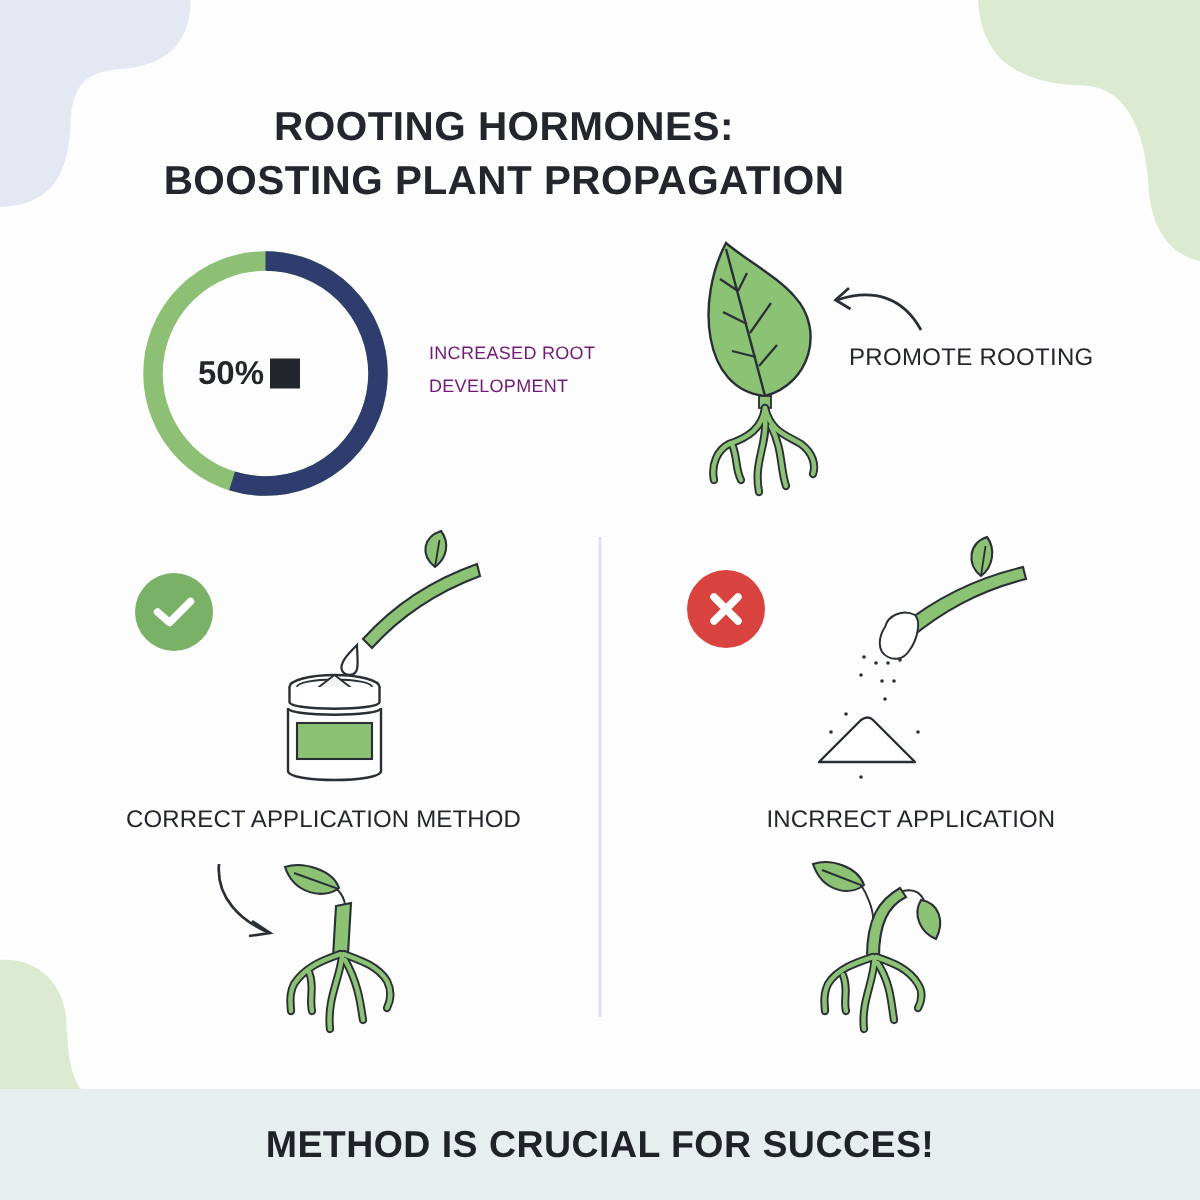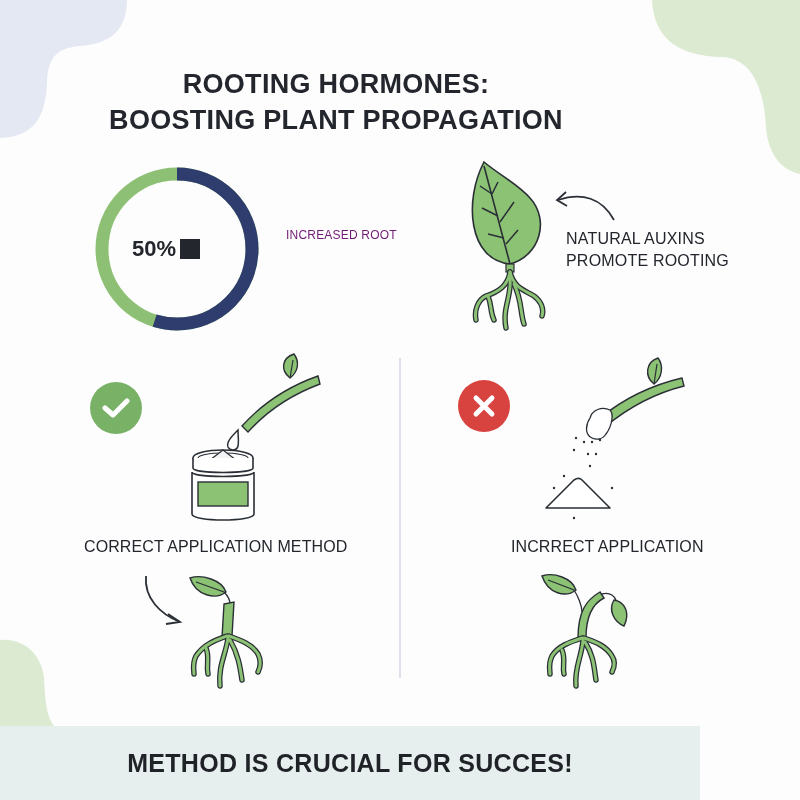--- a/index.html
+++ b/index.html
@@ -37,21 +37,21 @@
     display:flex; align-items:center; justify-content:center;
   }
   .badge.ok { left:90px; top:382px; background:#79b266; }
   .badge.bad { left:458px; top:380px; background:#d9433f; }
   .caption {
     position:absolute; font-size:16px; font-weight:400; color:#23262c; letter-spacing:0.1px;text-align:center;
   }
   .cap-correct { left:84px; top:538px; }
   .cap-incorrect { left:511px; top:538px; }
   .footer {
-    position:absolute; left:0; top:726px; width:700px; height:74px; background:#e7eeee;
+    position:absolute; left:0; top:726px; width:800px; height:74px; background:#e7eeee;
     display:flex; align-items:center; justify-content:center;
   }
   .footer span { font-size:25px; font-weight:700; color:#1f2227; letter-spacing:0.3px; }
   svg.ill { position:absolute; overflow:visible; }
 </style>
 </head>
 <body>
 
 <svg class="blob" style="left:0;top:0" width="130" height="140" viewBox="0 0 130 140">
   <path d="M0 0 H127 C127 30 110 44 80 46 C56 48 48 58 47 82 C46 115 35 137 0 138 Z" fill="#e3e8f2"></path>
@@ -71,20 +71,21 @@
 <svg class="ring" viewBox="0 0 170 170">
   <circle cx="85" cy="85" r="75" fill="none" stroke="#8dc074" stroke-width="13"></circle>
   <circle cx="85" cy="85" r="75" fill="none" stroke="#2f3c6e" stroke-width="13" stroke-dasharray="258 471" stroke-dashoffset="0" transform="rotate(-90 85 85)"></circle>
 </svg>
 <div class="ring-label">
   <span>50%</span>
   <span class="sq"></span>
 </div>
 <div class="stat-text">
   <div>INCREASED ROOT</div>
+  <div>DEVELOPMENT</div>
 </div>
 
 <svg class="ill" style="left:470px;top:160px" width="90" height="175" viewBox="0 0 90 175">
   <path d="M14 2 C-6 40 -2 100 40 104 C70 96 80 60 60 38 C48 24 28 14 14 2 Z" fill="#8cc274" stroke="#2a2f36" stroke-width="1.6"></path>
   <path d="M14 6 L40 104" stroke="#2a2f36" stroke-width="1.6" fill="none"></path>
   <path d="M22 34 L10 26 M22 34 L28 22 M28 56 L12 48 M30 62 L44 42 M34 78 L18 74 M36 84 L48 70" stroke="#2a2f36" stroke-width="1.5"></path>
   <rect x="36" y="104" width="8" height="8" fill="#8cc274" stroke="#2a2f36" stroke-width="1.2"></rect>
   <g stroke="#2a2f36" stroke-width="5.5" fill="none" stroke-linecap="round">
     <path d="M40 112 C38 126 28 132 16 136 C8 140 4 150 6 160"></path>
     <path d="M40 112 C44 128 54 130 64 136 C72 142 74 150 72 156"></path>
@@ -98,21 +99,20 @@
     <path d="M40 118 C42 136 32 148 36 168"></path>
     <path d="M44 124 C52 140 50 152 54 164"></path>
     <path d="M18 136 C22 146 20 152 24 160"></path>
   </g>
 </svg>
 <svg class="ill" style="left:552px;top:188px" width="66" height="36" viewBox="0 0 66 36">
   <path d="M62 32 C50 10 30 4 6 12" stroke="#2a2f36" stroke-width="1.8" fill="none"></path>
   <path d="M14 4 L5 12 L15 18" stroke="#2a2f36" stroke-width="1.8" fill="none"></path>
 </svg>
 <div class="auxin-text">
-  <div>NATURAL AUXINS</div>
   <div>PROMOTE ROOTING</div>
 </div>
 
 <div class="divider"></div>
 
 <div class="badge ok">
   <svg width="28" height="22" viewBox="0 0 28 22">
     <path d="M3 11 L11 18 L25 4" stroke="#ffffff" stroke-width="5" fill="none" stroke-linecap="round" stroke-linejoin="round"></path>
   </svg>
 </div>

